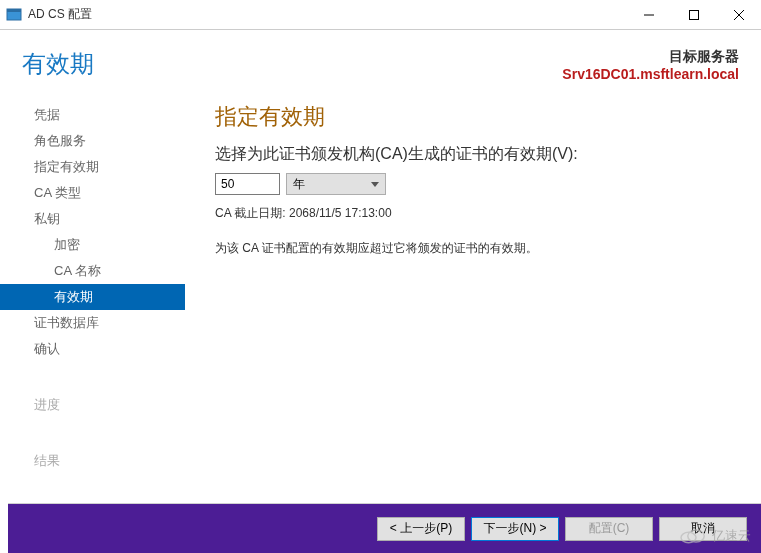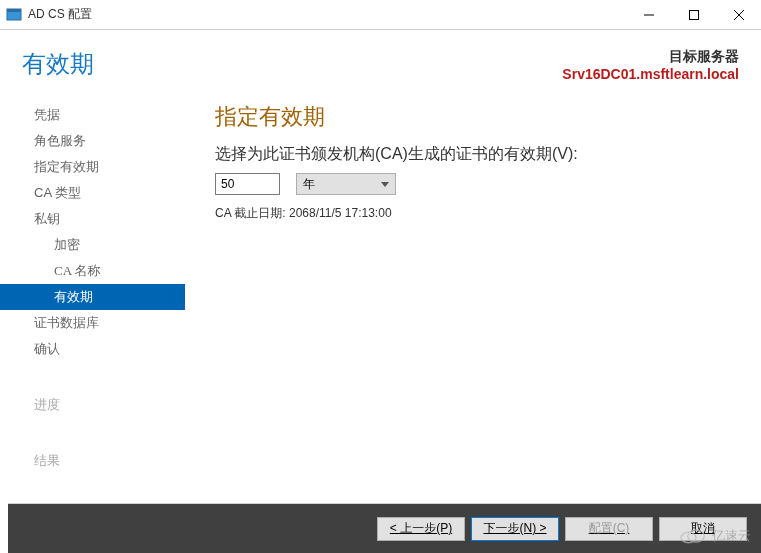--- a/index.html
+++ b/index.html
@@ -14,37 +14,37 @@
     .header { padding: 18px 22px 10px 22px; display: flex; justify-content: space-between; align-items: flex-start; }
     .header-left { color: #1979c3; font-size: 24px; font-weight: 300; }
     .header-right { text-align: right; font-size: 14px; }
     .header-right .label { font-weight: bold; color: #333; }
     .header-right .server { font-weight: bold; color: #b91c1c; }
     
     .content { display: flex; height: 390px; }
     
     .sidebar { width: 185px; padding-top: 10px; }
     .sidebar-item { padding: 4px 0 4px 34px; font-size: 13px; color: #666; cursor: pointer; }
-    .sidebar-item.lvl2 { padding-left: 54px; font-family: Liberation Serif, serif; }
+    .sidebar-item.lvl2 { padding-left: 54px; }
     .sidebar-item.active { background: #0066b3; color: #fff; padding-left: 54px; }
     .sidebar-item.disabled { color: #aaa; margin-top: 30px; }
     
     .main { flex: 1; padding: 10px 30px 0 30px; position: relative; }
     .main-title { font-size: 22px; color: #a16207; margin-bottom: 12px; }
     .main-label { font-size: 16px; color: #333; margin-bottom: 8px; }
-    .input-row { display: flex; gap: 16px; margin-bottom: 10px; align-items: center; }
+    .input-row { display: flex; gap: 6px; margin-bottom: 10px; align-items: center; }
     .num-input { width: 65px; height: 22px; border: 1px solid #7a7a7a; padding: 2px 5px; font-size: 12px; }
     .unit-select { width: 100px; height: 22px; border: 1px solid #adadad; background: #e1e1e1; font-size: 12px; padding: 0 20px 0 6px; position: relative; display: flex; align-items: center; }
     .unit-select::after { content: ""; position: absolute; right: 6px; top: 8px; border-left: 4px solid transparent; border-right: 4px solid transparent; border-top: 5px solid #555; }
     .expiry-text { font-size: 12px; color: #333; margin-bottom: 18px; }
     .note-text { font-size: 12px; color: #333; }
     
     .more-link { position: absolute; bottom: 14px; left: 215px; color: #0066b3; font-size: 12px; cursor: pointer; }
     
-    .footer { height: 50px; border-top: 1px solid #d0d0d0; background: #404040; display: flex; align-items: center; justify-content: flex-end; padding: 0 14px; gap: 6px; position: absolute; bottom: 0; left: 8px; right: 0; text-decoration: underline;}
+    .footer { height: 50px; border-top: 1px solid #d0d0d0; background: #4c1d95; display: flex; align-items: center; justify-content: flex-end; padding: 0 14px; gap: 6px; position: absolute; bottom: 0; left: 8px; right: 0;}
     .footer-btn { height: 24px; min-width: 88px; background: #e1e1e1; border: 1px solid #adadad; font-size: 12px; cursor: pointer; padding: 0 10px; }
     .footer-btn.primary { border: 1px solid #0078d7; text-align: center; }
     .footer-btn:disabled { color: #999; text-align: center; }
     
     .watermark { position: absolute; right: 10px; bottom: 8px; display: flex; align-items: center; gap: 4px; color: #999; font-size: 13px; opacity: 0.7; pointer-events: none; }
     .watermark svg { width: 30px; height: 18px; }
   </style>
 </head>
 <body>
 
@@ -103,20 +103,21 @@
   <div class="main">
     <div class="main-title">指定有效期</div>
     <div class="main-label">选择为此证书颁发机构(CA)生成的证书的有效期(V):</div>
     <div class="input-row">
       <input class="num-input" type="text" value="50" style="">
       <div class="unit-select">
           <span>年</span>
         </div>
     </div>
     <div class="expiry-text">CA 截止日期: 2068/11/5 17:13:00</div>
+    <div class="note-text">为该 CA 证书配置的有效期应超过它将颁发的证书的有效期。</div>
   </div>
 </div>
 
 <a class="more-link">有关有效期的更多信息</a>
 
 <div class="footer">
   <button class="footer-btn">&lt; 上一步(P)</button>
   <button class="footer-btn primary">下一步(N) &gt;</button>
   <button class="footer-btn" disabled="">配置(C)</button>
   <button class="footer-btn">取消</button>

